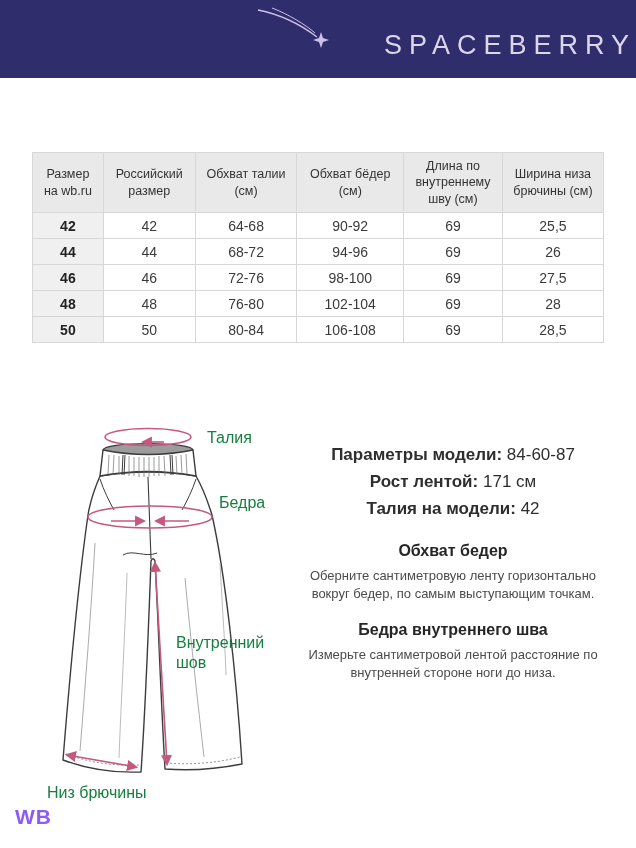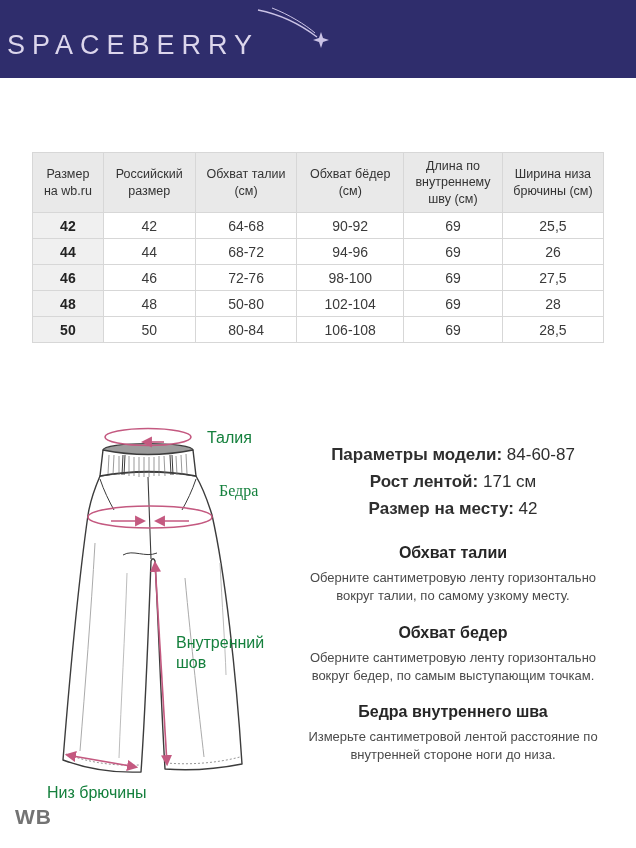--- a/index.html
+++ b/index.html
@@ -2,52 +2,52 @@
 <html><head>
 <meta charset="utf-8">
 <style>
   * { margin:0; padding:0; box-sizing:border-box; }
   html,body { background:#fff; }
   body { font-family:"Liberation Sans","DejaVu Sans",sans-serif; }
   .page { position:relative; width:636px; height:848px; background:#ffffff; overflow:hidden; margin:0 auto; }
 
   
   .hdr { position:absolute; left:0; top:0; width:636px; height:78px; background:#2f2d6c; }
-  .brand { position:absolute; left:0; right:0; top:30px; text-align:left;
+  .brand { position:absolute; left:0; right:0; top:30px; text-align:right;
            color:#dcd6ec; font-size:27px; font-weight:400; letter-spacing:7px; text-indent:7px; }
   .comet { position:absolute; left:254px; top:4px; width:84px; height:46px; }
 
   
   .size-table { position:absolute; left:32px; top:152px; width:572px; border-collapse:collapse; table-layout:fixed;border-radius:26px; }
   .size-table th, .size-table td { border:1px solid #d7d7d7; text-align:center; vertical-align:middle; }
   .size-table th { background:#e9e9e9; font-weight:400; font-size:12.5px; line-height:1.3; color:#333; height:60px; padding:4px 6px; }
   .size-table td { background:#ffffff; font-size:14px; color:#3a3a3a; height:26px; padding:2px 4px; }
   .size-table td.first { background:#f0f0f0; font-weight:700; color:#222; }
   .c1{width:12.4%}.c2{width:16.1%}.c3{width:17.8%}.c4{width:18.7%}.c5{width:17.3%}.c6{width:17.7%}
 
   
   .pants-svg { position:absolute; left:35px; top:413px; width:270px; height:375px; }
   .diagram-label { position:absolute; font-size:16px; font-weight:500; color:#15803d; line-height:20px; }
   .lbl-waist { left:207px; top:428px; }
-  .lbl-hips  { left:219px; top:481px;font-family:Liberation Serif, serif; }
+  .lbl-hips  { left:219px; top:493px; }
   .lbl-inseam{ left:176px; top:633px; width:96px; }
   .lbl-hem   { left:47px;  top:783px; }
 
   
   .info { position:absolute; left:296px; top:441px; width:314px;text-align:center; }
   .model-line { font-size:17px; line-height:27px; color:#2e2e2e; }
   .model-line .b { font-weight:700; }
   .section { margin-top:22px; }
   .s2 { margin-top:20px; } .s3 { margin-top:19px; }
   .section h3 { font-size:16px; font-weight:700; color:#262626; margin-bottom:7px; }
   .section p  { font-size:13px; line-height:17.5px; color:#4b4b4b; }
 
   
   .wb { position:absolute; left:15px; top:805px; font-size:21px; font-weight:700;
-        letter-spacing:1px; color:#737373; }
+        letter-spacing:1px; color:#8b5cf6; }
 </style>
 </head>
 <body>
 
 <div class="page">
 
   <div class="hdr">
     <svg class="comet" viewBox="0 0 84 46">
       <path d="M4 6 C 24 10, 46 20, 63 33" stroke="#cbc3e6" stroke-width="1.3" fill="none"></path>
       <path d="M18 4 C 34 10, 52 21, 61 29" stroke="#cbc3e6" stroke-width="1" fill="none"></path>
@@ -96,21 +96,21 @@
         <td class="first">46</td>
         <td>46</td>
         <td>72-76</td>
         <td>98-100</td>
         <td>69</td>
         <td>27,5</td>
       </tr>
       <tr>
         <td class="first">48</td>
         <td>48</td>
-        <td>50-80</td>
+        <td>76-80</td>
         <td>102-104</td>
         <td>69</td>
         <td>28</td>
       </tr>
       <tr>
         <td class="first">50</td>
         <td>50</td>
         <td>80-84</td>
         <td>106-108</td>
         <td>69</td>
@@ -175,28 +175,24 @@
   <div class="info">
     <div class="model-line">
       <span class="b">Параметры модели:</span>
       <span>84-60-87</span>
     </div>
     <div class="model-line">
       <span class="b">Рост лентой:</span>
       <span>171 см</span>
     </div>
     <div class="model-line">
-      <span class="b">Размер на месту:</span>
+      <span class="b">Талия на модели:</span>
       <span>42</span>
     </div>
 
-    <div class="section">
-      <h3>Обхват талии</h3>
-      <p>Оберните сантиметровую ленту горизонтально вокруг талии, по самому узкому месту.</p>
-    </div>
     <div class="section s2">
       <h3>Обхват бедер</h3>
       <p>Оберните сантиметровую ленту горизонтально вокруг бедер, по самым выступающим точкам.</p>
     </div>
     <div class="section s3">
       <h3>Бедра внутреннего шва</h3>
       <p>Измерьте сантиметровой лентой расстояние по внутренней стороне ноги до низа.</p>
     </div>
   </div>
 

